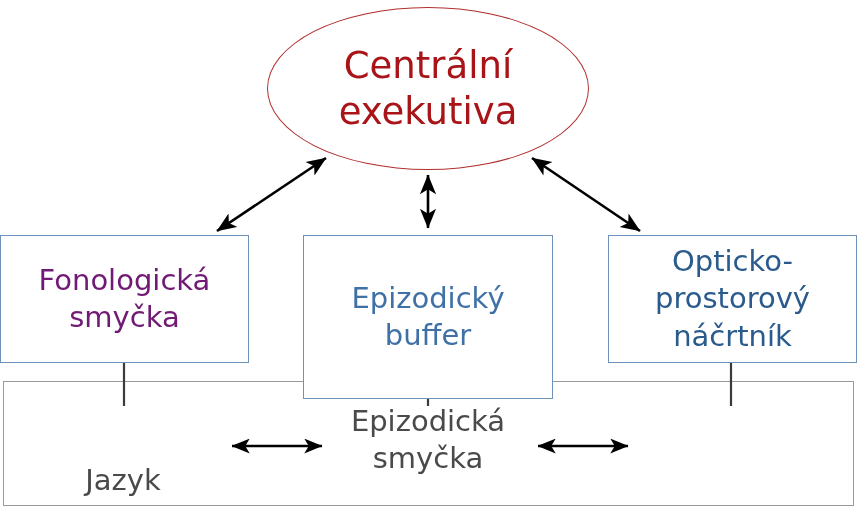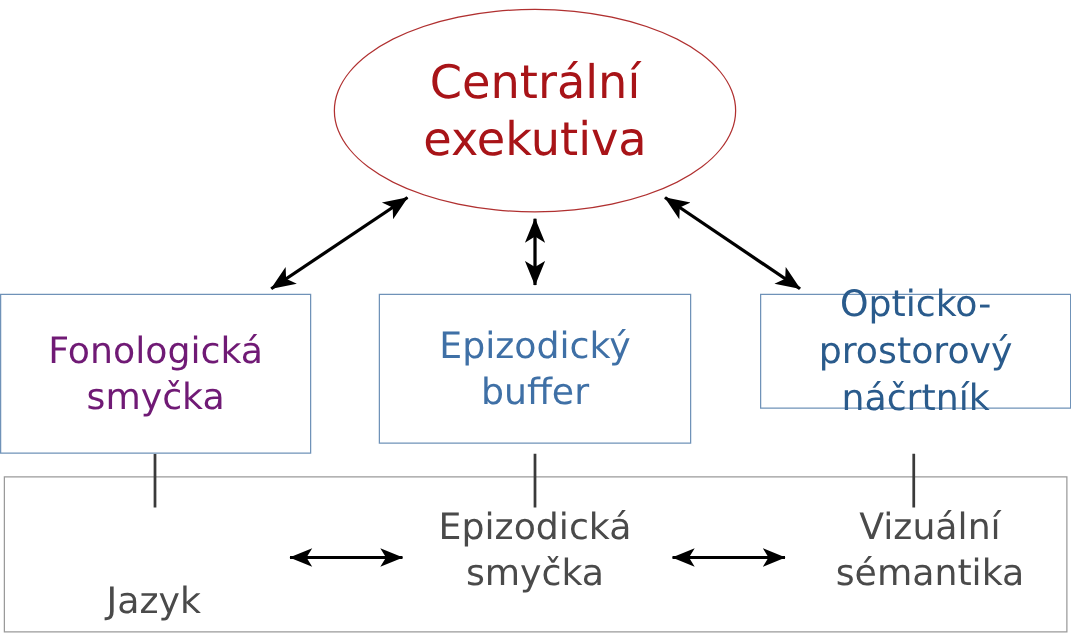--- a/index.html
+++ b/index.html
@@ -56,22 +56,22 @@
     z-index: 4;
   }
   .comp-label {
     text-align: center;
     font-size: 29px;
     line-height: 1.28;
     white-space: pre-line;
     font-weight: 400;
   }
   #box-phono  { left: 0px;   top: 235px; width: 249px; height: 128px; }
-  #box-buffer { left: 303px; top: 235px; width: 250px; height: 120px; }
-  #box-visuo  { left: 608px; top: 235px; width: 249px; height: 92px; }
+  #box-buffer { left: 303px; top: 235px; width: 250px; height: 164px; }
+  #box-visuo  { left: 608px; top: 235px; width: 249px; height: 128px; }
 
   #box-phono  .comp-label { color: #701a75; }
   #box-buffer .comp-label { color: #3F70A6; }
   #box-visuo  .comp-label { color: #2A5B8C; }
 
   
   #ltm-box {
     position: absolute;
     left: 3px;
     top: 381px;
@@ -173,16 +173,14 @@
 náčrtník</div>
   </div>
 
   <div id="ltm-box"></div>
 
   <div class="ltm-label" id="ltm-jazyk">Jazyk</div>
 
   <div class="ltm-label" id="ltm-episod">Epizodická
 smyčka</div>
 
-  <div class="ltm-label" id="ltm-visual">Vizuální
-sémantika</div>
 
 </div>
 
 </body></html>

